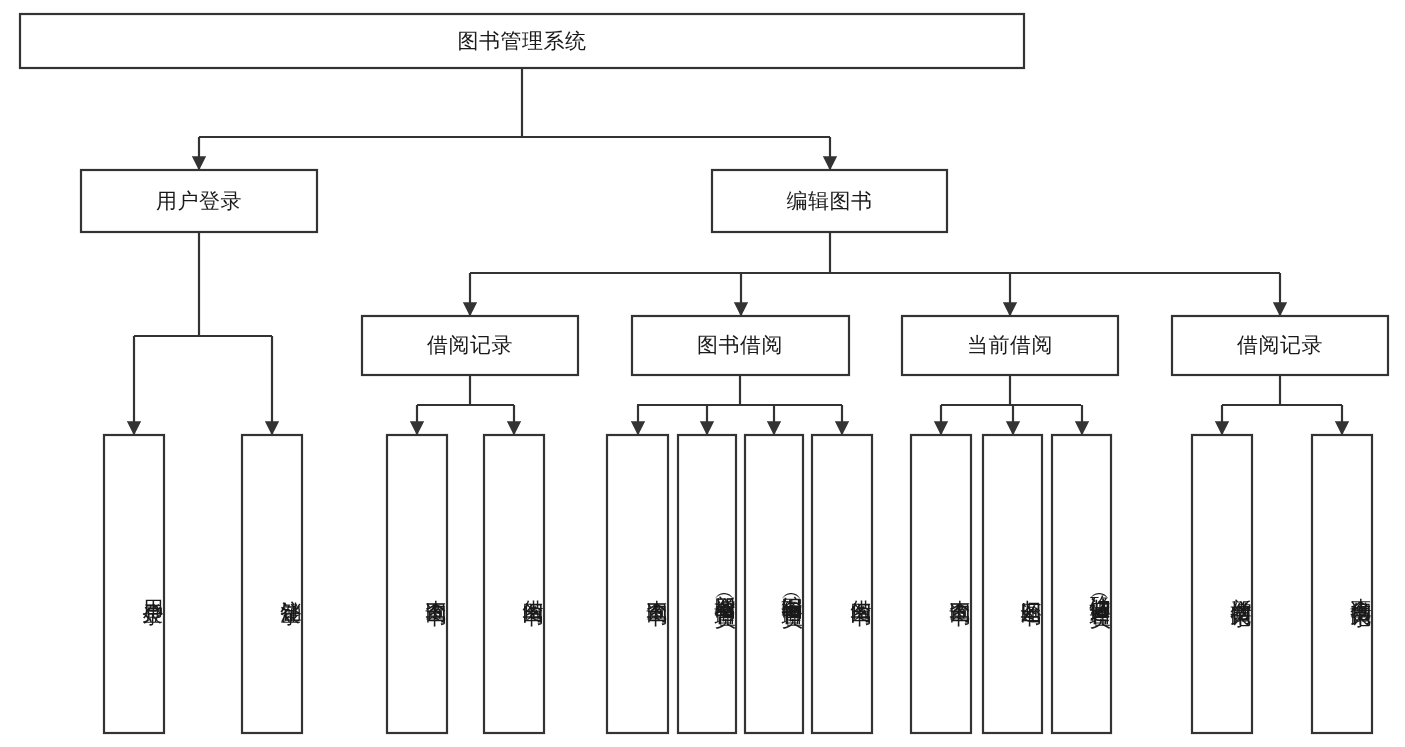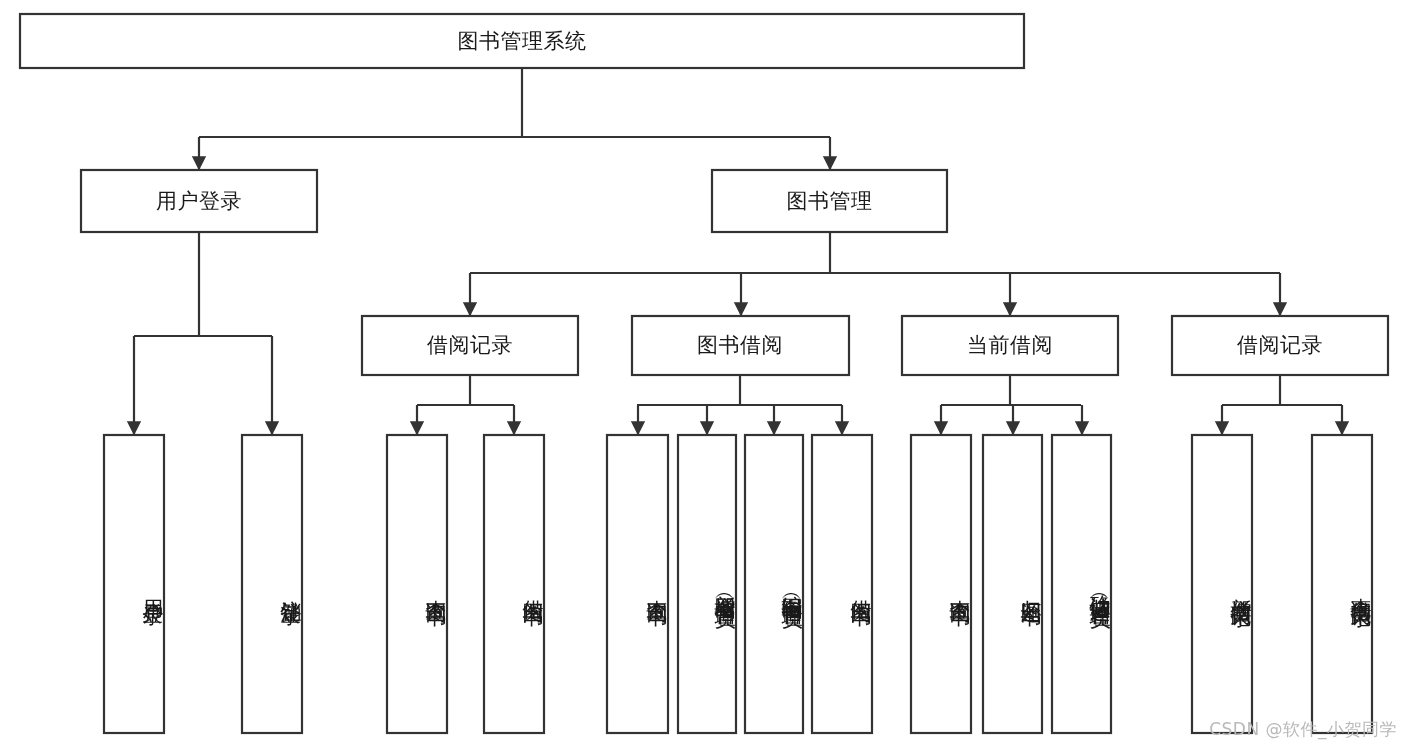--- a/index.html
+++ b/index.html
@@ -134,33 +134,32 @@
         <rect x="911" y="435" width="60" height="298" class="node-rect"></rect>
         <rect x="983" y="435" width="59" height="298" class="node-rect"></rect>
         <rect x="1052" y="435" width="59" height="298" class="node-rect"></rect>
         <rect x="1192" y="435" width="60" height="298" class="node-rect"></rect>
         <rect x="1312" y="435" width="60" height="298" class="node-rect"></rect>
       </g>
   </svg>
   <div id="labels-layer">
       <div class="node-label horizontal" style="left: 20px; top: 14px; width: 1004px; height: 54px;">图书管理系统</div>
       <div class="node-label horizontal" style="left: 81px; top: 170px; width: 236px; height: 62px;">用户登录</div>
-      <div class="node-label horizontal" style="left: 712px; top: 170px; width: 235px; height: 62px;">图书管理</div>
+      <div class="node-label horizontal" style="left: 712px; top: 170px; width: 235px; height: 62px;">编辑图书</div>
       <div class="node-label horizontal" style="left: 362px; top: 316px; width: 216px; height: 59px;">借阅记录</div>
       <div class="node-label horizontal" style="left: 632px; top: 316px; width: 216px; height: 59px;">图书借阅</div>
       <div class="node-label horizontal" style="left: 902px; top: 316px; width: 216px; height: 59px; border-radius: 12px;">当前借阅</div>
       <div class="node-label horizontal" style="left: 1172px; top: 316px; width: 216px; height: 59px; border-radius: 8px;">借阅记录</div>
       <div class="node-label vertical" style="left: 104px; top: 435px; width: 60px; height: 298px;">用户登录</div>
       <div class="node-label vertical" style="left: 242px; top: 435px; width: 60px; height: 298px;">注销登录</div>
       <div class="node-label vertical" style="left: 387px; top: 435px; width: 60px; height: 298px;">查询图书</div>
       <div class="node-label vertical" style="left: 484px; top: 435px; width: 60px; height: 298px;">借阅图书</div>
       <div class="node-label vertical" style="left: 607px; top: 435px; width: 61px; height: 298px;">查询图书</div>
       <div class="node-label vertical" style="left: 678px; top: 435px; width: 58px; height: 298px;">新增图书（管理员）</div>
       <div class="node-label vertical" style="left: 745px; top: 435px; width: 58px; height: 298px;">编辑图书（管理员）</div>
       <div class="node-label vertical" style="left: 812px; top: 435px; width: 60px; height: 298px;">借阅图书</div>
       <div class="node-label vertical" style="left: 911px; top: 435px; width: 60px; height: 298px;">查询图书</div>
       <div class="node-label vertical" style="left: 983px; top: 435px; width: 59px; height: 298px;">归还图书</div>
       <div class="node-label vertical" style="left: 1052px; top: 435px; width: 59px; height: 298px;">确认归还（管理员）</div>
       <div class="node-label vertical" style="left: 1192px; top: 435px; width: 60px; height: 298px;">新增借阅记录</div>
       <div class="node-label vertical" style="left: 1312px; top: 435px; width: 60px; height: 298px;">查询借阅记录</div>
     </div>
-  <div class="watermark">CSDN @软件_小贺同学</div>
 </div>
 
 </body></html>

